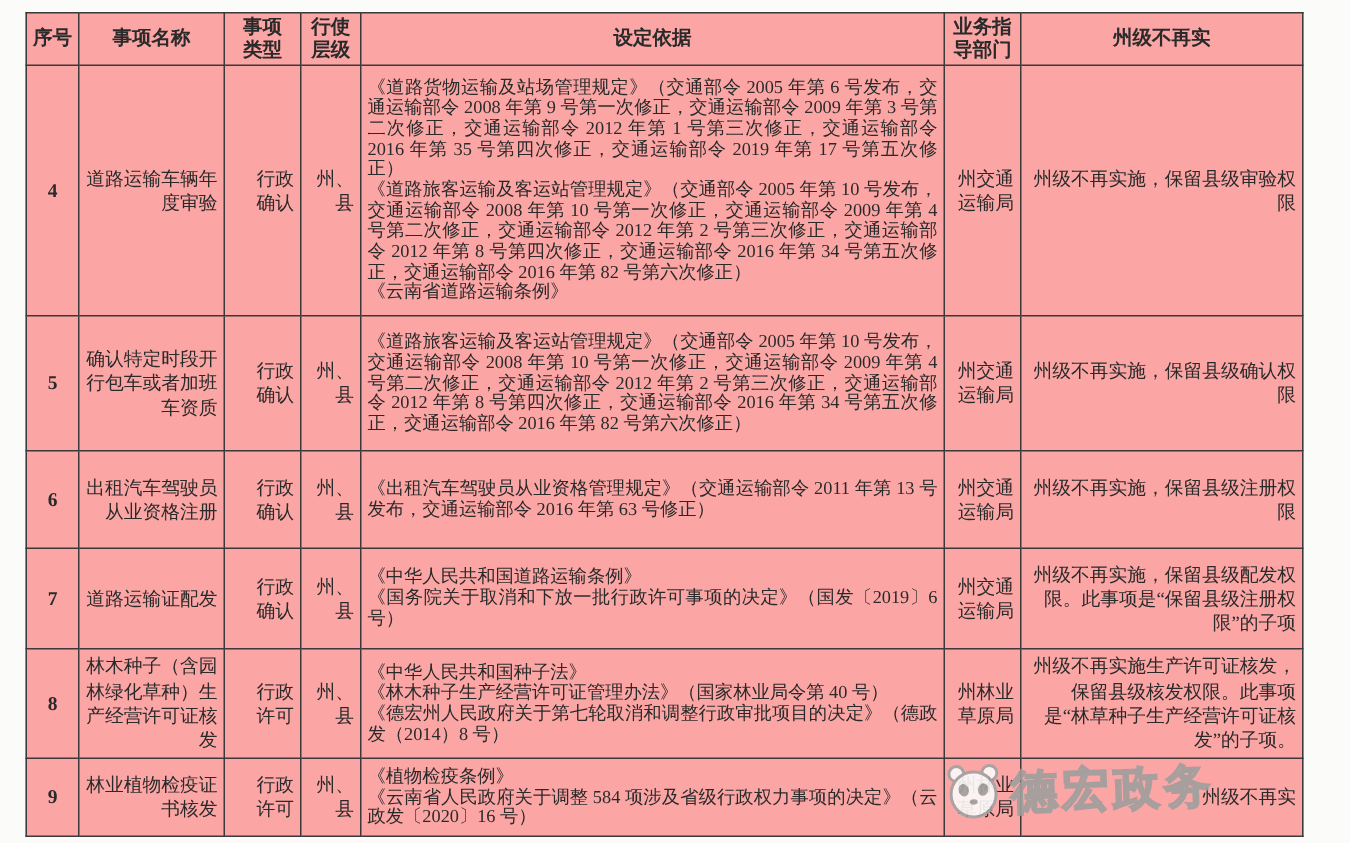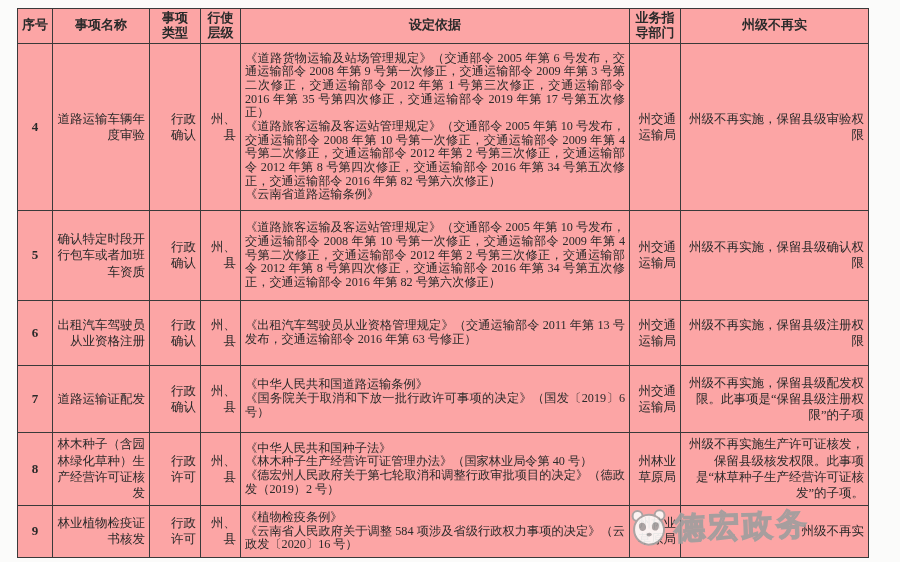--- a/index.html
+++ b/index.html
@@ -138,21 +138,21 @@
         <td class="c-adjust">州级不再实施，保留县级配发权限。此事项是“保留县级注册权限”的子项</td>
       </tr>
       <tr>
         <td class="c-no">8</td>
         <td class="c-name">林木种子（含园林绿化草种）生产经营许可证核发</td>
         <td class="c-type">行政
 许可</td>
         <td class="c-level">州、县</td>
         <td class="c-basis">《中华人民共和国种子法》
 《林木种子生产经营许可证管理办法》（国家林业局令第 40 号）
-《德宏州人民政府关于第七轮取消和调整行政审批项目的决定》（德政发（2019）2 号）</td>
+《德宏州人民政府关于第七轮取消和调整行政审批项目的决定》（德政发（2014）8 号）</td>
         <td class="c-dept">州林业
 草原局</td>
         <td class="c-adjust">州级不再实施生产许可证核发，保留县级核发权限。此事项是“林草种子生产经营许可证核发”的子项。</td>
       </tr>
       <tr>
         <td class="c-no">9</td>
         <td class="c-name">林业植物检疫证书核发</td>
         <td class="c-type">行政
 许可</td>
         <td class="c-level">州、县</td>

